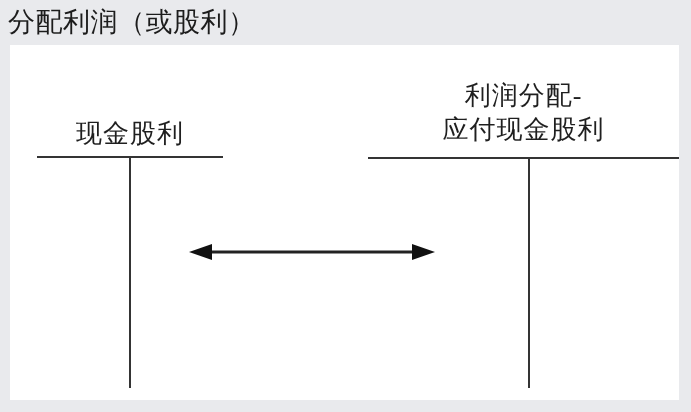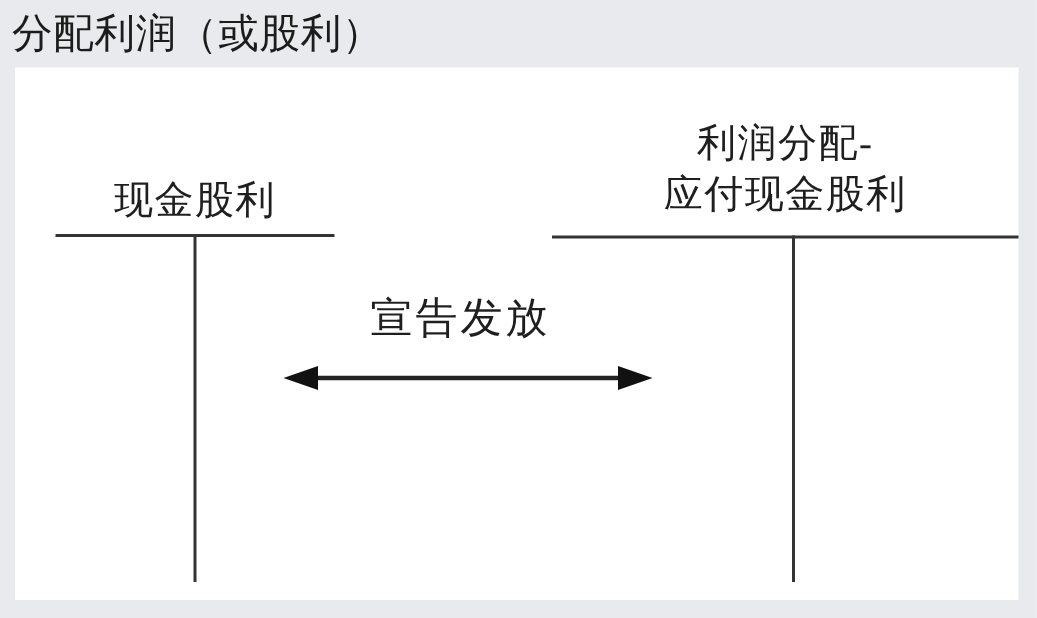--- a/index.html
+++ b/index.html
@@ -99,21 +99,20 @@
     <div class="hline t-left-hline"></div>
     <div class="vline t-left-vline"></div>
 
     <div class="account-label t-right-label">
       <div>利润分配-</div>
       <div>应付现金股利</div>
     </div>
     <div class="hline t-right-hline"></div>
     <div class="vline t-right-vline"></div>
 
-    <div class="caption caption-top">宣告发放</div>
 
     <div class="arrow-wrap">
       <svg width="248" height="22" viewBox="0 0 248 22" xmlns="http://www.w3.org/2000/svg">
         <line x1="16" y1="11" x2="232" y2="11" stroke="#222222" stroke-width="3"></line>
         <polygon points="1,11 24,3 24,19" fill="#111111"></polygon>
         <polygon points="247,11 224,3 224,19" fill="#111111"></polygon>
       </svg>
     </div>
 
 

